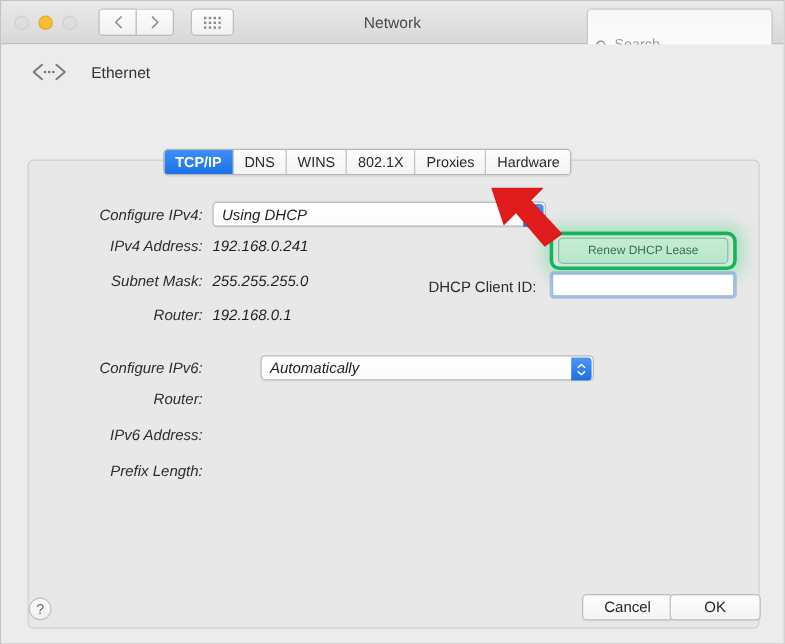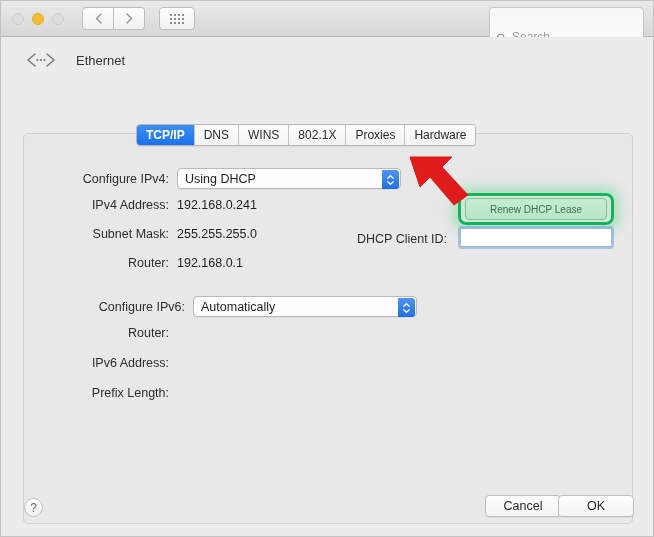--- a/index.html
+++ b/index.html
@@ -175,20 +175,21 @@
   .panel {
     position: absolute;
     left: 22px;
     top: 96px;
     width: 610px;
     height: 391px;
     background: #e8e8e8;
     border: 1px solid #cfcfcf;
     border-radius: 5px;
     box-sizing: border-box;
+    font-style: italic;
   }
 
   
   .form { position: absolute; left: 0; top: 0; right: 0; bottom: 0; }
   .frow {
     position: absolute;
     display: flex;
     align-items: center;
   }
   .flabel {
@@ -198,21 +199,21 @@
     color: #2d2d2d;
     padding-right: 8px;
     box-sizing: border-box;
   }
   .fvalue {
     font-size: 12.5px;
     color: #1f1f1f;
   }
 
   .popup {
-    width: 224px;
+    width: 278px;
     height: 21px;
     background: linear-gradient(to bottom, #ffffff, #fbfbfb);
     border: 1px solid #b9b9b9;
     border-radius: 4px;
     display: flex;
     align-items: center;
     position: relative;
     box-sizing: border-box;
     box-shadow: 0 1px 0 rgba(0,0,0,0.05);
   }
@@ -374,20 +375,21 @@
           <i></i>
           <i></i>
           <i></i>
         <i></i>
           <i></i>
           <i></i>
           <i></i>
       </span>
     </div>
 
+    <div class="win-title">Network</div>
 
     <div class="searchfield">
       <svg class="sicon" viewBox="0 0 12 12">
         <circle cx="5" cy="5" r="3.6" stroke="#8a8a8a" stroke-width="1.2" fill="none"></circle>
         <line x1="7.8" y1="7.8" x2="11" y2="11" stroke="#8a8a8a" stroke-width="1.3" stroke-linecap="round"></line>
       </svg>
       <span class="splaceholder">Search</span>
     </div>
   </div>
 
@@ -439,21 +441,21 @@
         <div class="frow" style="left:36px; top:93px;">
           <span class="flabel">Subnet Mask:</span>
           <span class="fvalue">255.255.255.0</span>
         </div>
 
         <div class="frow" style="left:36px; top:122px;">
           <span class="flabel">Router:</span>
           <span class="fvalue">192.168.0.1</span>
         </div>
 
-        <div class="frow" style="left:52px; top:162px;">
+        <div class="frow" style="left:36px; top:162px;gap:40px;">
           <span class="flabel">Configure IPv6:</span>
           <div class="popup">
             <span class="ptext">Automatically</span>
             <span class="stepper">
               <svg class="chev" viewBox="0 0 7 4">
                   <path d="M0.7 3.3 L3.5 0.7 L6.3 3.3" stroke="#ffffff" stroke-width="1.2" fill="none" stroke-linecap="round" stroke-linejoin="round"></path>
                 </svg>
               <svg class="chev" viewBox="0 0 7 4">
                   <path d="M0.7 0.7 L3.5 3.3 L6.3 0.7" stroke="#ffffff" stroke-width="1.2" fill="none" stroke-linecap="round" stroke-linejoin="round"></path>
                 </svg>

